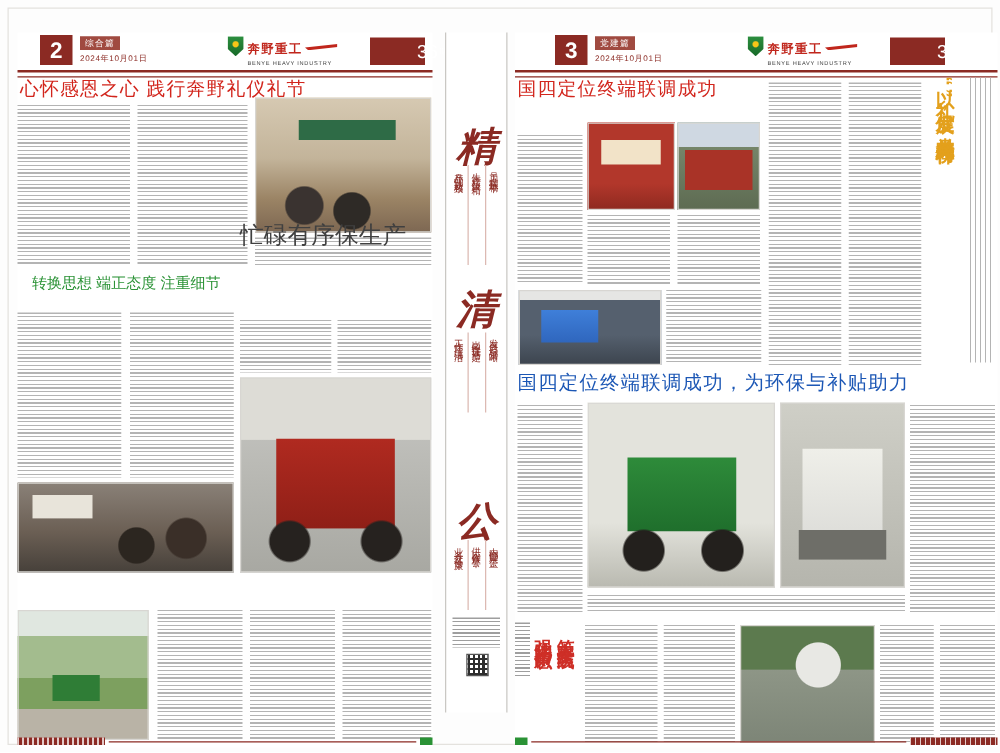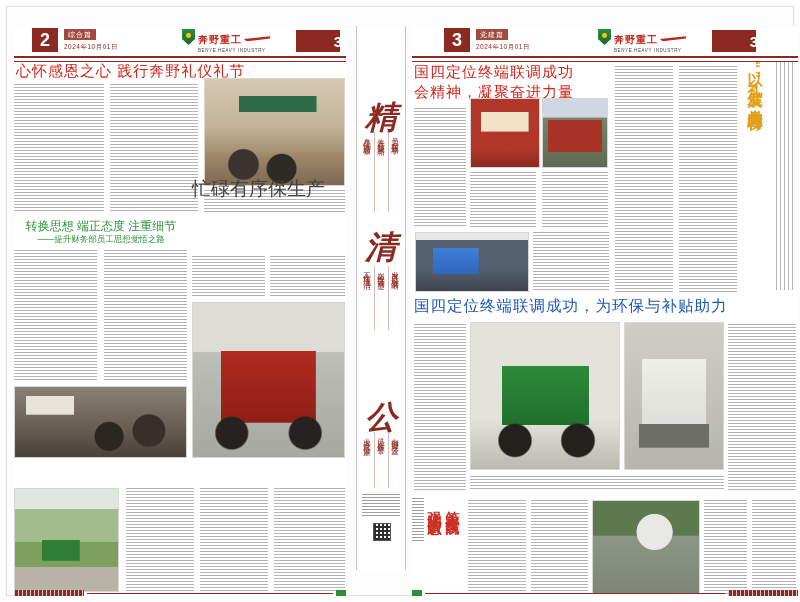--- a/index.html
+++ b/index.html
@@ -22,21 +22,21 @@
           radial-gradient(circle at 50% 40%, #f5c518 0 2px, transparent 3px),
           linear-gradient(180deg,#2c8f3f,#176a28);
           clip-path:polygon(0 0,100% 0,100% 62%,50% 100%,0 62%);}
   .brand-cn{color:#c0261c;font-weight:bold;font-size:10px;letter-spacing:1px;line-height:10px;}
   .wing{display:inline-block;width:26px;height:5px;margin-left:2px;background:#c0261c;
         clip-path:polygon(0 55%,100% 0,100% 45%,10% 100%);vertical-align:middle;}
   .brand-en{font-size:4.5px;color:#444;letter-spacing:.6px;margin-top:1px;}
   .issue{width:44px;height:22px;background:#8b2a23;color:#fff;display:flex;
          align-items:center;justify-content:center;gap:1px;}
   .issue .s{font-size:6px;}
-  .issue .n{font-size:15px;font-weight:bold;line-height:15px;margin-left:48px;}
+  .issue .n{font-size:15px;font-weight:normal;line-height:15px;margin-left:48px;}
   .hrule{position:absolute;left:0;right:0;top:30px;height:3px;
          border-top:2px solid #8b2a23;border-bottom:1px solid #8b2a23;}
 
   
   .hl{font-weight:normal;white-space:nowrap;}
   .hl-red{color:#d2251c;}
   .hl-maroon{color:#404040;}
   .hl-darkred{color:#8d2a24;}
   .hl-green{color:#2a9235;}
   .hl-blue{color:#1c57b5;}
@@ -146,21 +146,20 @@
     </div>
     <div class="hrule"></div>
 
     <div class="abs hl hl-red" style="left:2px;top:36px;font-size:15px;letter-spacing:1px;">心怀感恩之心 践行奔野礼仪礼节</div>
     <div class="abs tx" style="left:0;top:58px;width:90px;height:128px;"></div>
     <div class="abs tx" style="left:96px;top:58px;width:88px;height:128px;"></div>
     <div class="abs photo ph-office" style="left:190px;top:52px;width:141px;height:108px;"></div>
     <div class="abs tx" style="left:190px;top:164px;width:141px;height:22px;"></div>
 
     <div class="abs hl hl-green" style="left:0;top:192px;width:174px;text-align:center;font-size:12px;">转换思想 端正态度 注重细节</div>
-    <div class="abs hl hl-green" style="left:0;top:208px;width:174px;text-align:center;font-size:8.5px;">——提升财务部员工思想觉悟之路</div>
     <div class="abs tx" style="left:0;top:224px;width:83px;height:132px;"></div>
     <div class="abs tx" style="left:90px;top:224px;width:83px;height:132px;"></div>
     <div class="abs photo ph-finance" style="left:0;top:360px;width:173px;height:72px;"></div>
 
     <div class="abs hl hl-maroon" style="left:178px;top:152px;font-size:19px;line-height:22px;">
       <div>忙碌有序保生产</div>
     </div>
     <div class="abs tx" style="left:178px;top:230px;width:73px;height:42px;"></div>
     <div class="abs tx" style="left:256px;top:230px;width:75px;height:42px;"></div>
     <div class="abs photo ph-redtractor" style="left:178px;top:276px;width:153px;height:156px;"></div>
@@ -214,21 +213,20 @@
     </div>
     <div class="abs issue" style="left:300px;top:4px;">
       <span class="s">第</span>
         <span class="n">36</span>
         <span class="s">期</span>
     </div>
     <div class="hrule"></div>
 
     <div class="abs hl hl-red" style="left:2px;top:36px;font-size:15px;line-height:20px;letter-spacing:1px;">
       <div>国四定位终端联调成功</div>
-      <div>会精神，凝聚奋进力量</div>
     </div>
     <div class="abs tx" style="left:2px;top:82px;width:52px;height:120px;"></div>
     <div class="abs photo ph-partywall" style="left:58px;top:72px;width:70px;height:70px;"></div>
     <div class="abs photo ph-partyact" style="left:130px;top:72px;width:66px;height:70px;"></div>
     <div class="abs tx" style="left:58px;top:146px;width:66px;height:56px;"></div>
     <div class="abs tx" style="left:130px;top:146px;width:66px;height:56px;"></div>
     <div class="abs photo ph-screen" style="left:3px;top:206px;width:114px;height:60px;"></div>
     <div class="abs tx" style="left:121px;top:206px;width:76px;height:60px;"></div>
     <div class="abs tx" style="left:203px;top:40px;width:58px;height:226px;"></div>
     <div class="abs tx" style="left:267px;top:40px;width:58px;height:226px;"></div>

